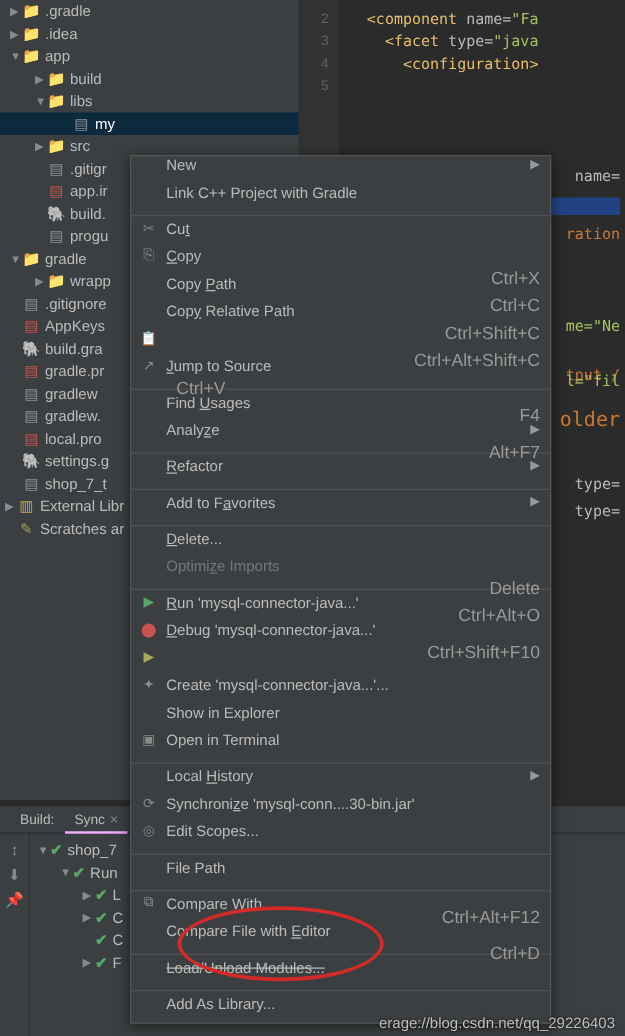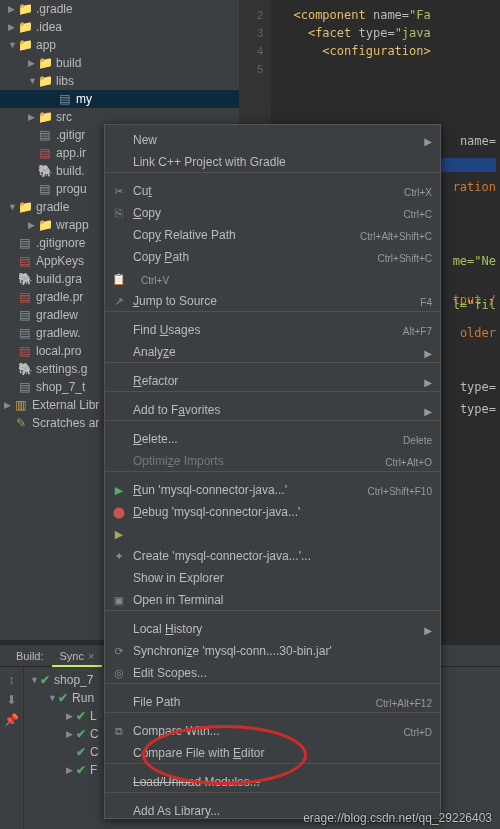--- a/index.html
+++ b/index.html
@@ -73,21 +73,21 @@
   background: #3c3f41;
   border-top: 1px solid #282828;
 }
 .build-tabs {
   height: 22px; border-bottom: 1px solid #282828;
   display:flex; align-items:center;
   padding-left: 8px;
   font-size: 11px;
 }
 .btab { padding: 0 8px; height:22px; line-height:22px; color:#bbb; }
-.btab.active { border-bottom: 2px solid #bef264; }
+.btab.active { border-bottom: 2px solid #f0abfc; }
 .btab .close { color:#888; margin-left:4px; }
 .build-body { display:flex; height: 163px; }
 .build-toolbar { width: 24px; border-right: 1px solid #323232; padding-top: 6px; text-align:center; color:#888; }
 .build-toolbar div { height: 20px; }
 .build-tree { flex:1; padding: 4px 0; }
 .build-tree li {
   height: 18px; line-height:18px; padding-left: var(--ind, 8px);
   display:flex; align-items:center; white-space:nowrap;
 }
 .check { color:#59a869; margin-right:4px; font-weight:bold; }
@@ -97,33 +97,33 @@
   top: 124px; left: 104px;
   width: 337px;
   background: #3c3f41;
   border: 1px solid #555;
   box-shadow: 0 2px 10px rgba(0,0,0,0.6);
   font-size: 12px;
   z-index: 10;
 }
 .ctx-menu .item {
   height: 22px;
-  display:flex; align-items:flex-end;
+  display:flex; align-items:flex-start;
   padding: 0 8px 0 6px;
   color: #bbb;
 }
 .ctx-menu .item.disabled { color: #777; }
 .ctx-menu .sep { height:1px; background:#515151; margin: 3px 0; }
 .ctx-menu .micon { width: 16px; margin-right: 6px; text-align:center; color:#8a8a8a; font-size:11px; }
 .ctx-menu .micon.green { color:#59a869; }
 .ctx-menu .micon.red { color:#c75450; }
 .ctx-menu .micon.cov { color:#a8a857; }
 .ctx-menu .label { flex:1; white-space:nowrap; overflow:hidden; text-overflow:ellipsis; }
 .ctx-menu .label u { text-decoration: underline; }
-.ctx-menu .shortcut { color:#999; font-size:10px; padding-left:8px; }
+.ctx-menu .shortcut { color:#999; font-size:14px; padding-left:8px;margin-top:38px; }
 .ctx-menu .sub { color:#999; font-size:10px; }
 .ctx-menu .item.struck .label { text-decoration: line-through; }
 .red-circle {
   position:absolute;
   border: 3px solid #d42a2a;
   border-radius: 50%;
   pointer-events:none;
   z-index: 20;
 }
 .watermark {
@@ -144,21 +144,21 @@
     <div>5</div>
   </div>
   <div class="code" id="code-lines"><div><span class="tag-br"><module external.link<="" span=""></module></span></div><div>  <span class="tag-br">&lt;</span><span class="tag-br">component</span><span class="attr-n"> name</span><span class="attr-n">=</span><span class="attr-v">"Fa</span><span class="tag-br"></span></div><div>    <span class="tag-br">&lt;</span><span class="tag-br">facet</span><span class="attr-n"> type</span><span class="attr-n">=</span><span class="attr-v">"java</span><span class="tag-br"></span></div><div>      <span class="tag-br">&lt;</span><span class="tag-br">configuration</span><span class="attr-n"></span><span class="attr-n"></span><span class="attr-v"></span><span class="tag-br">&gt;</span></div></div>
   <div id="right-frags">
       <span class="attr-n" style="position: absolute; top: 134px; right: 4px; font-family: Consolas, monospace; font-size: 12px;">name=</span>
       <span class="attr-n sel-row" style="position: absolute; top: 158px; right: 4px; font-family: Consolas, monospace; font-size: 12px;">name=</span>
       <span class="kw-o" style="position: absolute; top: 180px; right: 4px; font-family: Consolas, monospace; font-size: 12px;">ration</span>
       <span class="attr-v" style="position: absolute; top: 254px; right: 4px; font-family: Consolas, monospace; font-size: 12px;">me="Ne</span>
       <span class="kw-o" style="position: absolute; top: 293px; right: 4px; font-family: Consolas, monospace; font-size: 12px;">tput /</span>
       <span class="attr-v" style="position: absolute; top: 298px; right: 4px; font-family: Consolas, monospace; font-size: 12px;">l="fil</span>
-      <span class="kw-o" style="position: absolute; top: 326px; right: 4px; font-family: Consolas, monospace; font-size: 12px;">older</span>
+      <span class="kw-o" style="position: absolute; top: 326px; right: 4px; font-family: Consolas, monospace; font-size: 16px;">older</span>
       <span class="attr-n" style="position: absolute; top: 380px; right: 4px; font-family: Consolas, monospace; font-size: 12px;">type=</span>
       <span class="attr-n" style="position: absolute; top: 402px; right: 4px; font-family: Consolas, monospace; font-size: 12px;">type=</span>
     </div>
 </div>
 
 <div class="project">
   <ul id="project-tree">
       <li style="--ind: 8px;">
         <span class="arrow">▶</span>
         <span class="ficon folder-o">📁</span>
@@ -298,27 +298,27 @@
       <span class="label">Cu<u>t</u></span>
       <span class="shortcut">Ctrl+X</span>
     </div>
     <div class="item">
       <span class="micon ">⎘</span>
       <span class="label"><u>C</u>opy</span>
       <span class="shortcut">Ctrl+C</span>
     </div>
     <div class="item">
       <span class="micon "></span>
+      <span class="label">Copy <u>P</u>ath</span>
+      <span class="shortcut">Ctrl+Shift+C</span>
+    </div>
+    <div class="item">
+      <span class="micon "></span>
       <span class="label">Cop<u>y</u> Relative Path</span>
       <span class="shortcut">Ctrl+Alt+Shift+C</span>
-    </div>
-    <div class="item">
-      <span class="micon "></span>
-      <span class="label">Copy <u>P</u>ath</span>
-      <span class="shortcut">Ctrl+Shift+C</span>
     </div>
     <div class="item">
       <span class="micon ">📋</span>
       <span class="shortcut">Ctrl+V</span>
     </div>
     <div class="item">
       <span class="micon ">↗</span>
       <span class="label"><u>J</u>ump to Source</span>
       <span class="shortcut">F4</span>
     </div>

